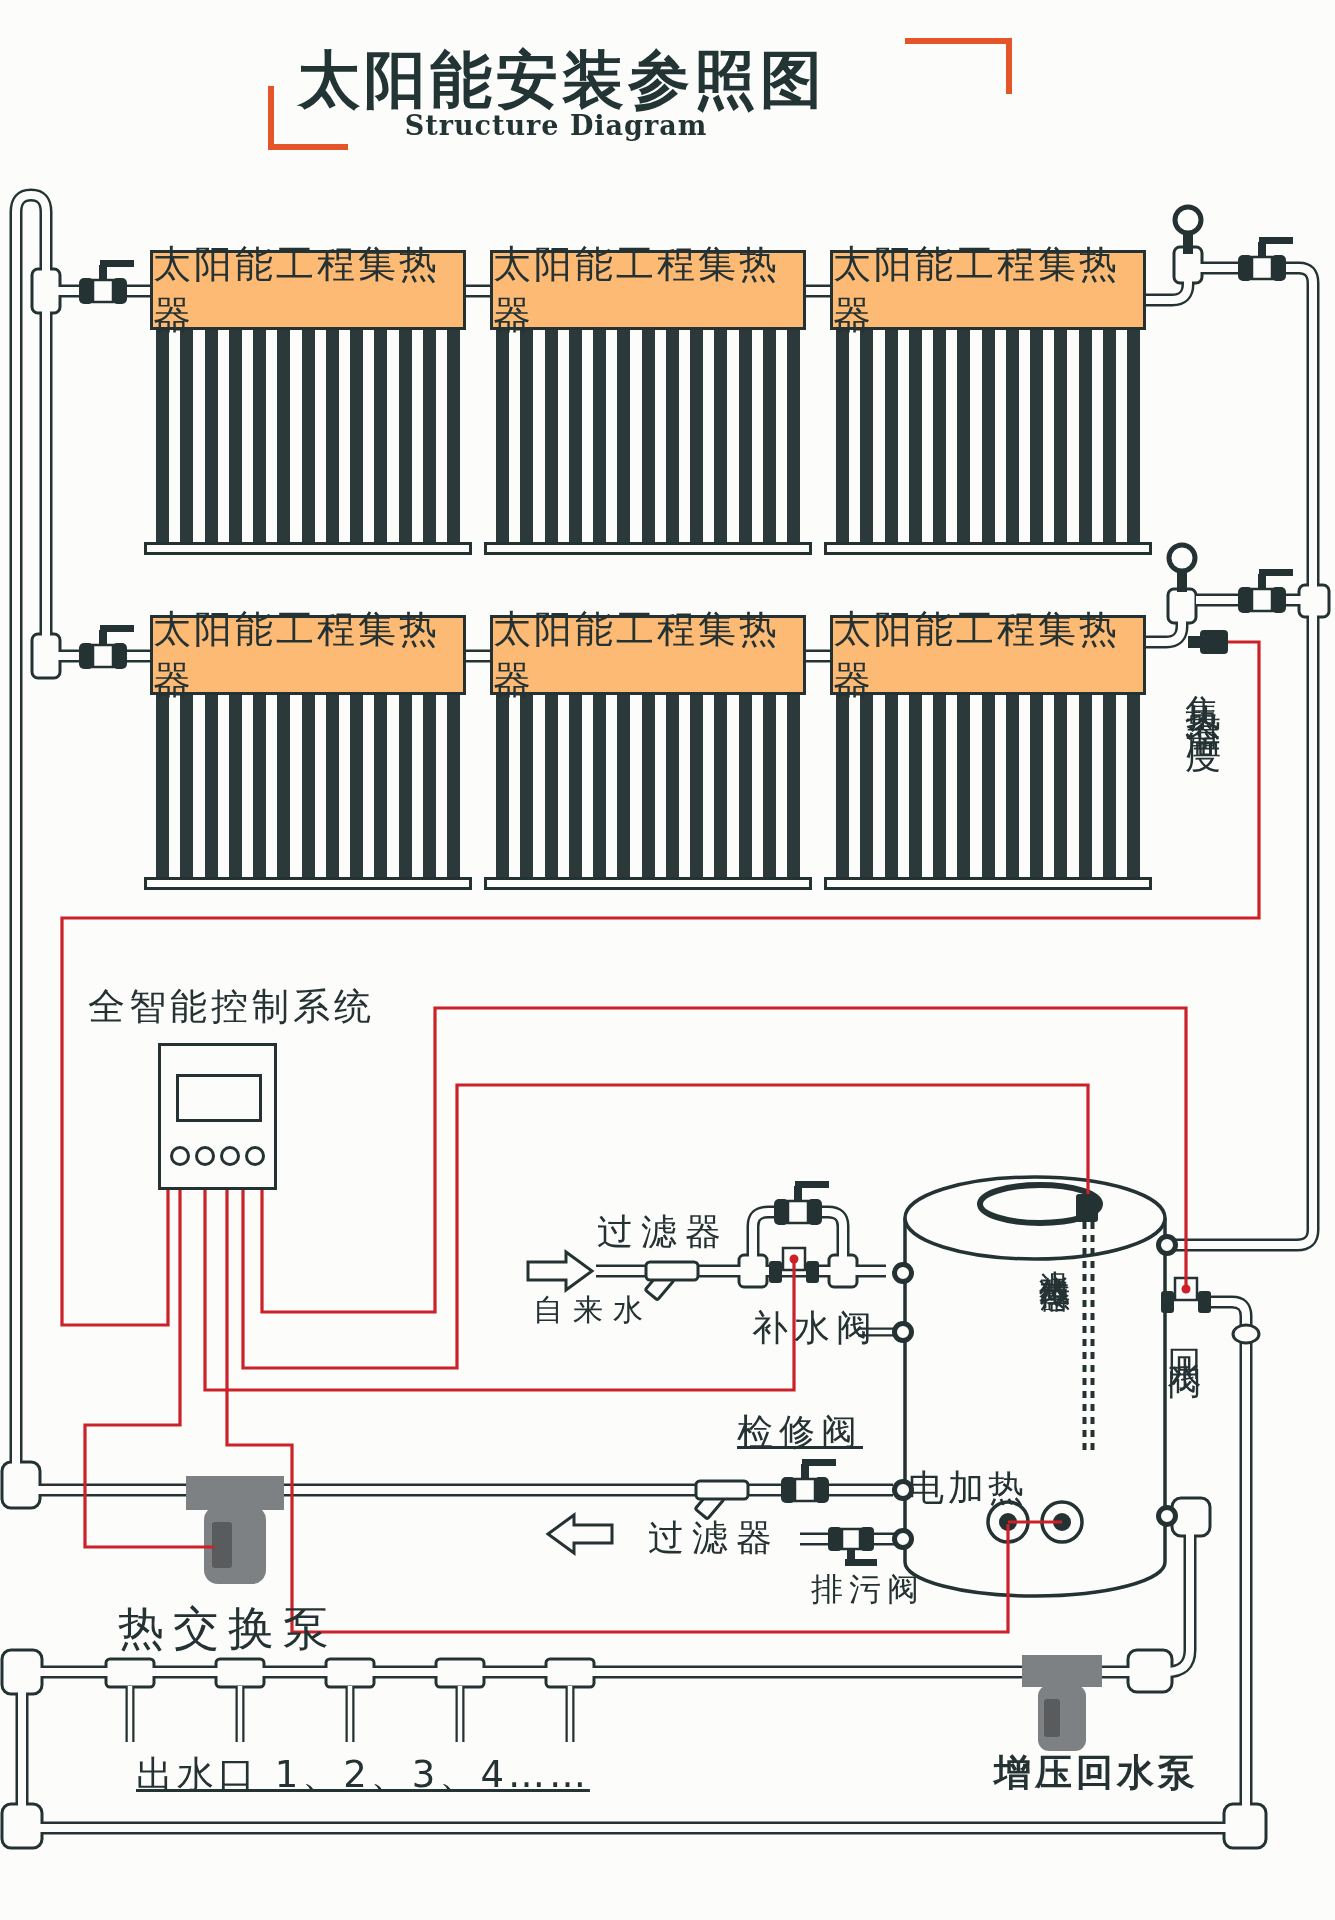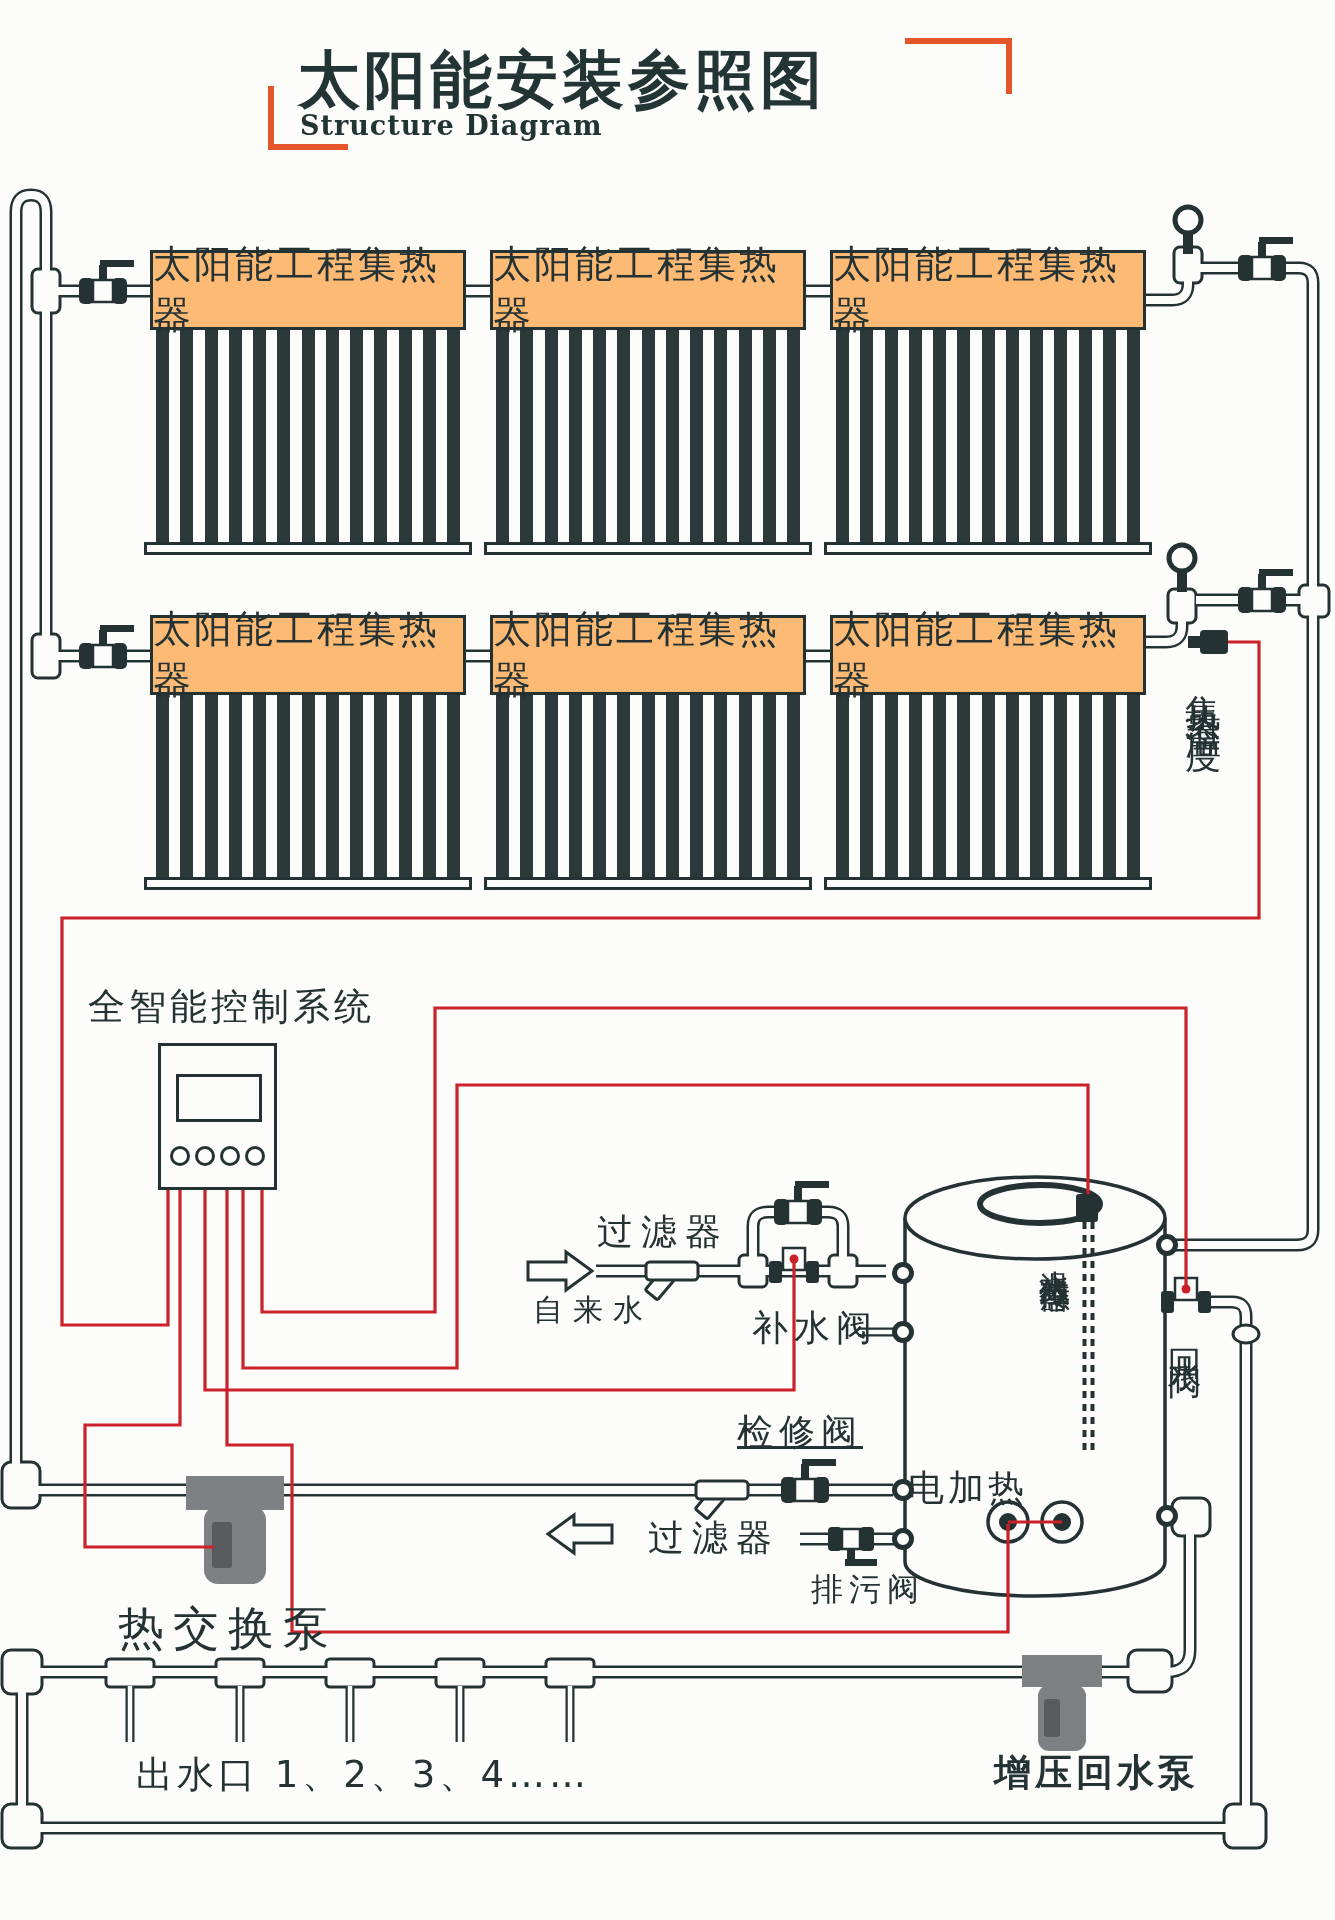--- a/index.html
+++ b/index.html
@@ -1,21 +1,21 @@
 <!DOCTYPE html>
 <html><head>
 <meta charset="utf-8">
 <style>
   html,body{margin:0;padding:0;background:#fcfdfa;}
   #stage{position:relative;width:1335px;height:1920px;background:#fcfdfa;overflow:hidden;
          font-family:"DejaVu Sans",sans-serif;color:#243233;}
   #pipes{position:absolute;left:0;top:0;}
   .lbl{position:absolute;white-space:nowrap;color:#243233;}
   .vlbl{writing-mode:vertical-rl;text-orientation:upright;}
-  .title{font-family:"DejaVu Serif","Liberation Serif",serif;font-weight:bold;}
+  .title{font-family:"DejaVu Serif","Liberation Serif",serif;font-weight:bold;text-align:center;}
   
   .panel{position:absolute;width:316px;}
   .panel-header{box-sizing:border-box;height:80px;border:3px solid #243233;background:#fdba74;
     display:flex;align-items:center;justify-content:center;font-size:38px;letter-spacing:3px;color:#243233;}
   .tubes{margin:0 auto;width:304px;
     background:repeating-linear-gradient(90deg,#2b393a 0 13px,transparent 13px 24.25px);}
   .tubes.r1{height:212px;}
   .tubes.r2{height:182px;}
   .foot{position:absolute;height:13px;width:328px;box-sizing:border-box;
     border:3px solid #243233;background:#fcfdfa;}
@@ -280,16 +280,16 @@
   <div class="lbl" style="left:597px;top:1208px;font-size:36px;letter-spacing:8px;">过滤器</div>
   <div class="lbl" style="left:533px;top:1290px;font-size:30px;letter-spacing:10px;">自来水</div>
   <div class="lbl" style="left:752px;top:1304px;font-size:36px;letter-spacing:6px;font-family:Liberation Serif, serif;">补水阀</div>
   <div class="lbl" style="left:737px;top:1408px;font-size:36px;letter-spacing:6px;text-decoration:underline;">检修阀</div>
   <div class="lbl" style="left:648px;top:1514px;font-size:36px;letter-spacing:8px;">过滤器</div>
   <div class="lbl" style="left:811px;top:1568px;font-size:32px;letter-spacing:6px;">排污阀</div>
   <div class="lbl" style="left:908px;top:1464px;font-size:36px;letter-spacing:4px;">电加热</div>
   <div class="lbl vlbl" style="left:1034px;top:1246px;font-size:31px;letter-spacing:2px;">水温水位传感器</div>
   <div class="lbl vlbl" style="left:1162px;top:1322px;font-size:34px;letter-spacing:8px;">回水阀</div>
   <div class="lbl" style="left:118px;top:1598px;font-size:46px;letter-spacing:9px;">热交换泵</div>
-  <div class="lbl" style="left:136px;top:1750px;font-size:37px;letter-spacing:4px;">出水口  1、2、3、4……</div>
+  <div class="lbl" style="left:136px;top:1750px;font-size:37px;letter-spacing:4px;text-decoration:underline;">出水口  1、2、3、4……</div>
   <div class="lbl" style="left:994px;top:1748px;font-size:37px;letter-spacing:4px;font-weight:bold;">增压回水泵</div>
 
 </div>
 
 </body></html>

